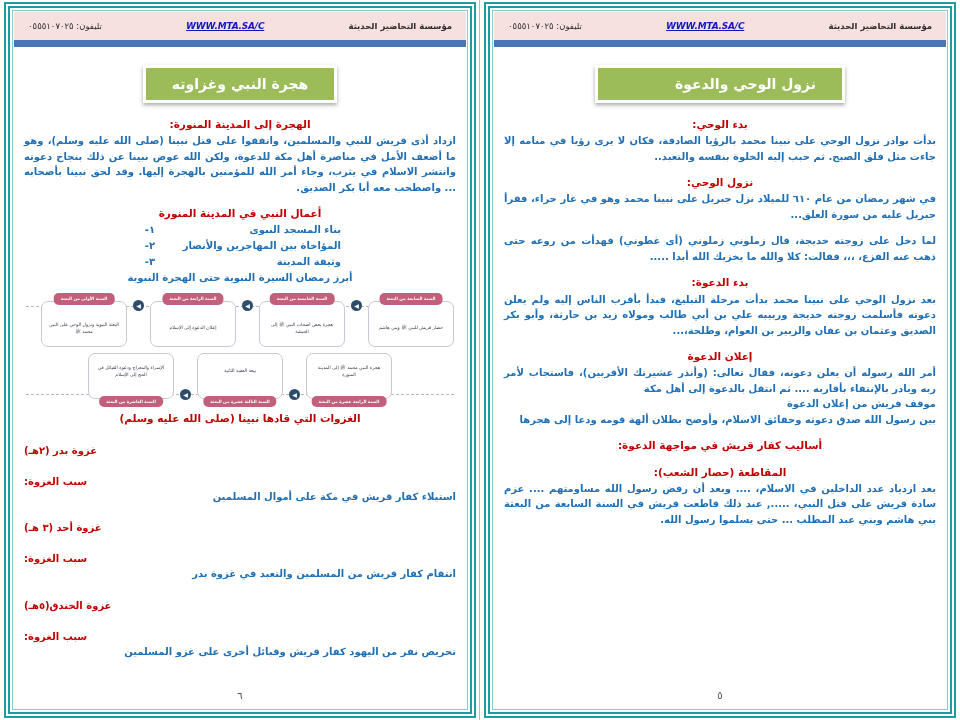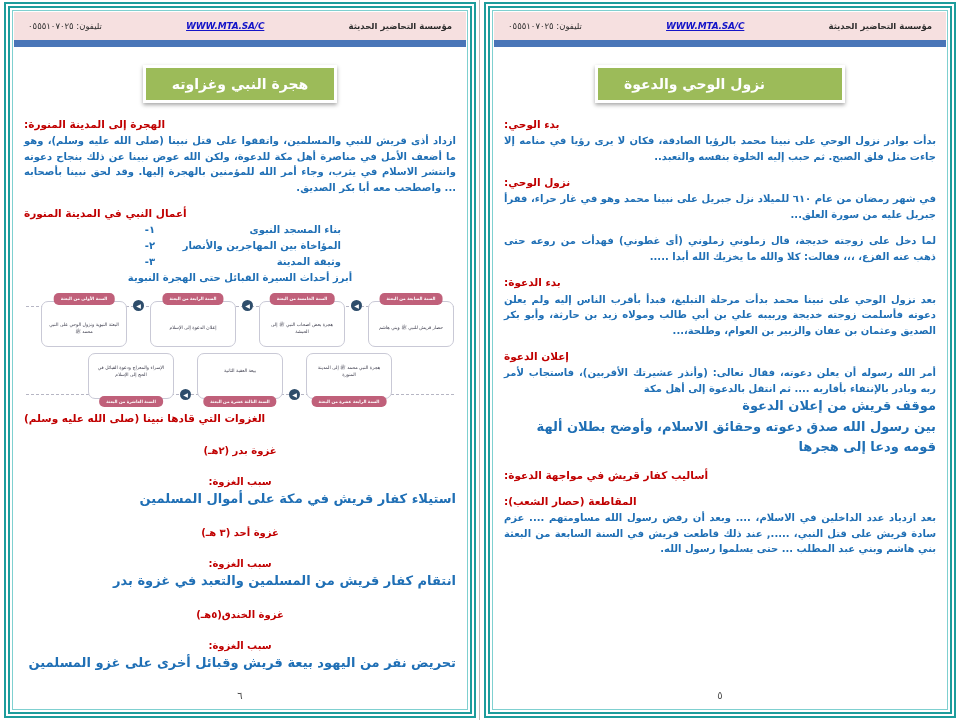--- a/index.html
+++ b/index.html
@@ -105,57 +105,57 @@
     margin:8px 0 14px 0;
   }
   .title-box{
     background:#9cbb59;
     color:#ffffff;
     font-size:14px;
     font-weight:bold;
     padding:8px 26px;
     border:3px solid #ffffff;
     box-shadow:0 2px 4px rgba(0,0,0,.35);
-    text-align:left;
+    text-align:right;
     min-width:250px;
     box-sizing:border-box;
   }
   .title-box.narrow{min-width:150px;}
 
   .sec{margin-bottom:11px;}
   .sec-h{
     color:#c00000;
     font-size:10.5px;
     font-weight:bold;
-    text-align:left;
+    text-align:center;
     line-height:1.45;
     margin-bottom:1px;
   }
   .sec-p{
     color:#1f6fb5;
     font-size:10px;
     font-weight:bold;
     text-align:justify;
     text-align-last:right;
     line-height:1.55;
     direction:rtl;
   }
   .sec-p.center-ish{text-align:right;}
   .sec-sub{
     color:#1f6fb5;
-    font-size:13px;
+    font-size:10px;
     font-weight:bold;
     text-align:right;
     line-height:1.55;
   }
   .sec-h-sm{
     color:#c00000;
     font-size:10px;
     font-weight:bold;
-    text-align:center;
+    text-align:left;
     line-height:1.5;
     margin-top:16px;
   }
   .numlist{
     list-style:none;
     margin:0;padding:0;
     color:#1f6fb5;
     font-size:10px;
     font-weight:bold;
   }
@@ -359,21 +359,21 @@
             </li>
             <li>
               <span class="t">المؤاخاة بين المهاجرين والأنصار</span>
               <span class="n">٢-</span>
             </li>
             <li>
               <span class="t">وثيقة المدينة</span>
               <span class="n">٣-</span>
             </li>
           </ul>
-          <div class="centerline">أبرز أحداث السيرة القبائل حتى الهجرة النبوية</div>
+          <div class="centerline">أبرز رمضان السيرة النبوية حتى الهجرة النبوية</div>
         </div>
 
         <div class="diagram">
 
           <div class="tl-row">
             <div class="dash top"></div>
 
             <div class="card">
               <span class="badge">السنة السابعة من البعثة</span>
               <span>حصار قريش للنبي ﷺ وبني هاشم</span>
@@ -432,21 +432,21 @@
 
           <div class="gz-block">
             <div class="sec-h-sm">غزوة أحد (٣ هـ)</div>
             <div class="sec-h-sm">سبب الغزوة:</div>
             <div class="sec-sub">انتقام كفار قريش من المسلمين والتعبد في غزوة بدر</div>
           </div>
 
           <div class="gz-block">
             <div class="sec-h-sm">غزوة الخندق(٥هـ)</div>
             <div class="sec-h-sm">سبب الغزوة:</div>
-            <div class="sec-sub">تحريض نفر من اليهود بيعة قريش وقبائل أخرى على غزو المسلمين</div>
+            <div class="sec-sub">تحريض نفر من اليهود كفار قريش وقبائل أخرى على غزو المسلمين</div>
           </div>
         </div>
 
       </div>
 
       <div class="foot">
         <span>٦</span>
       </div>
 
     </div>

